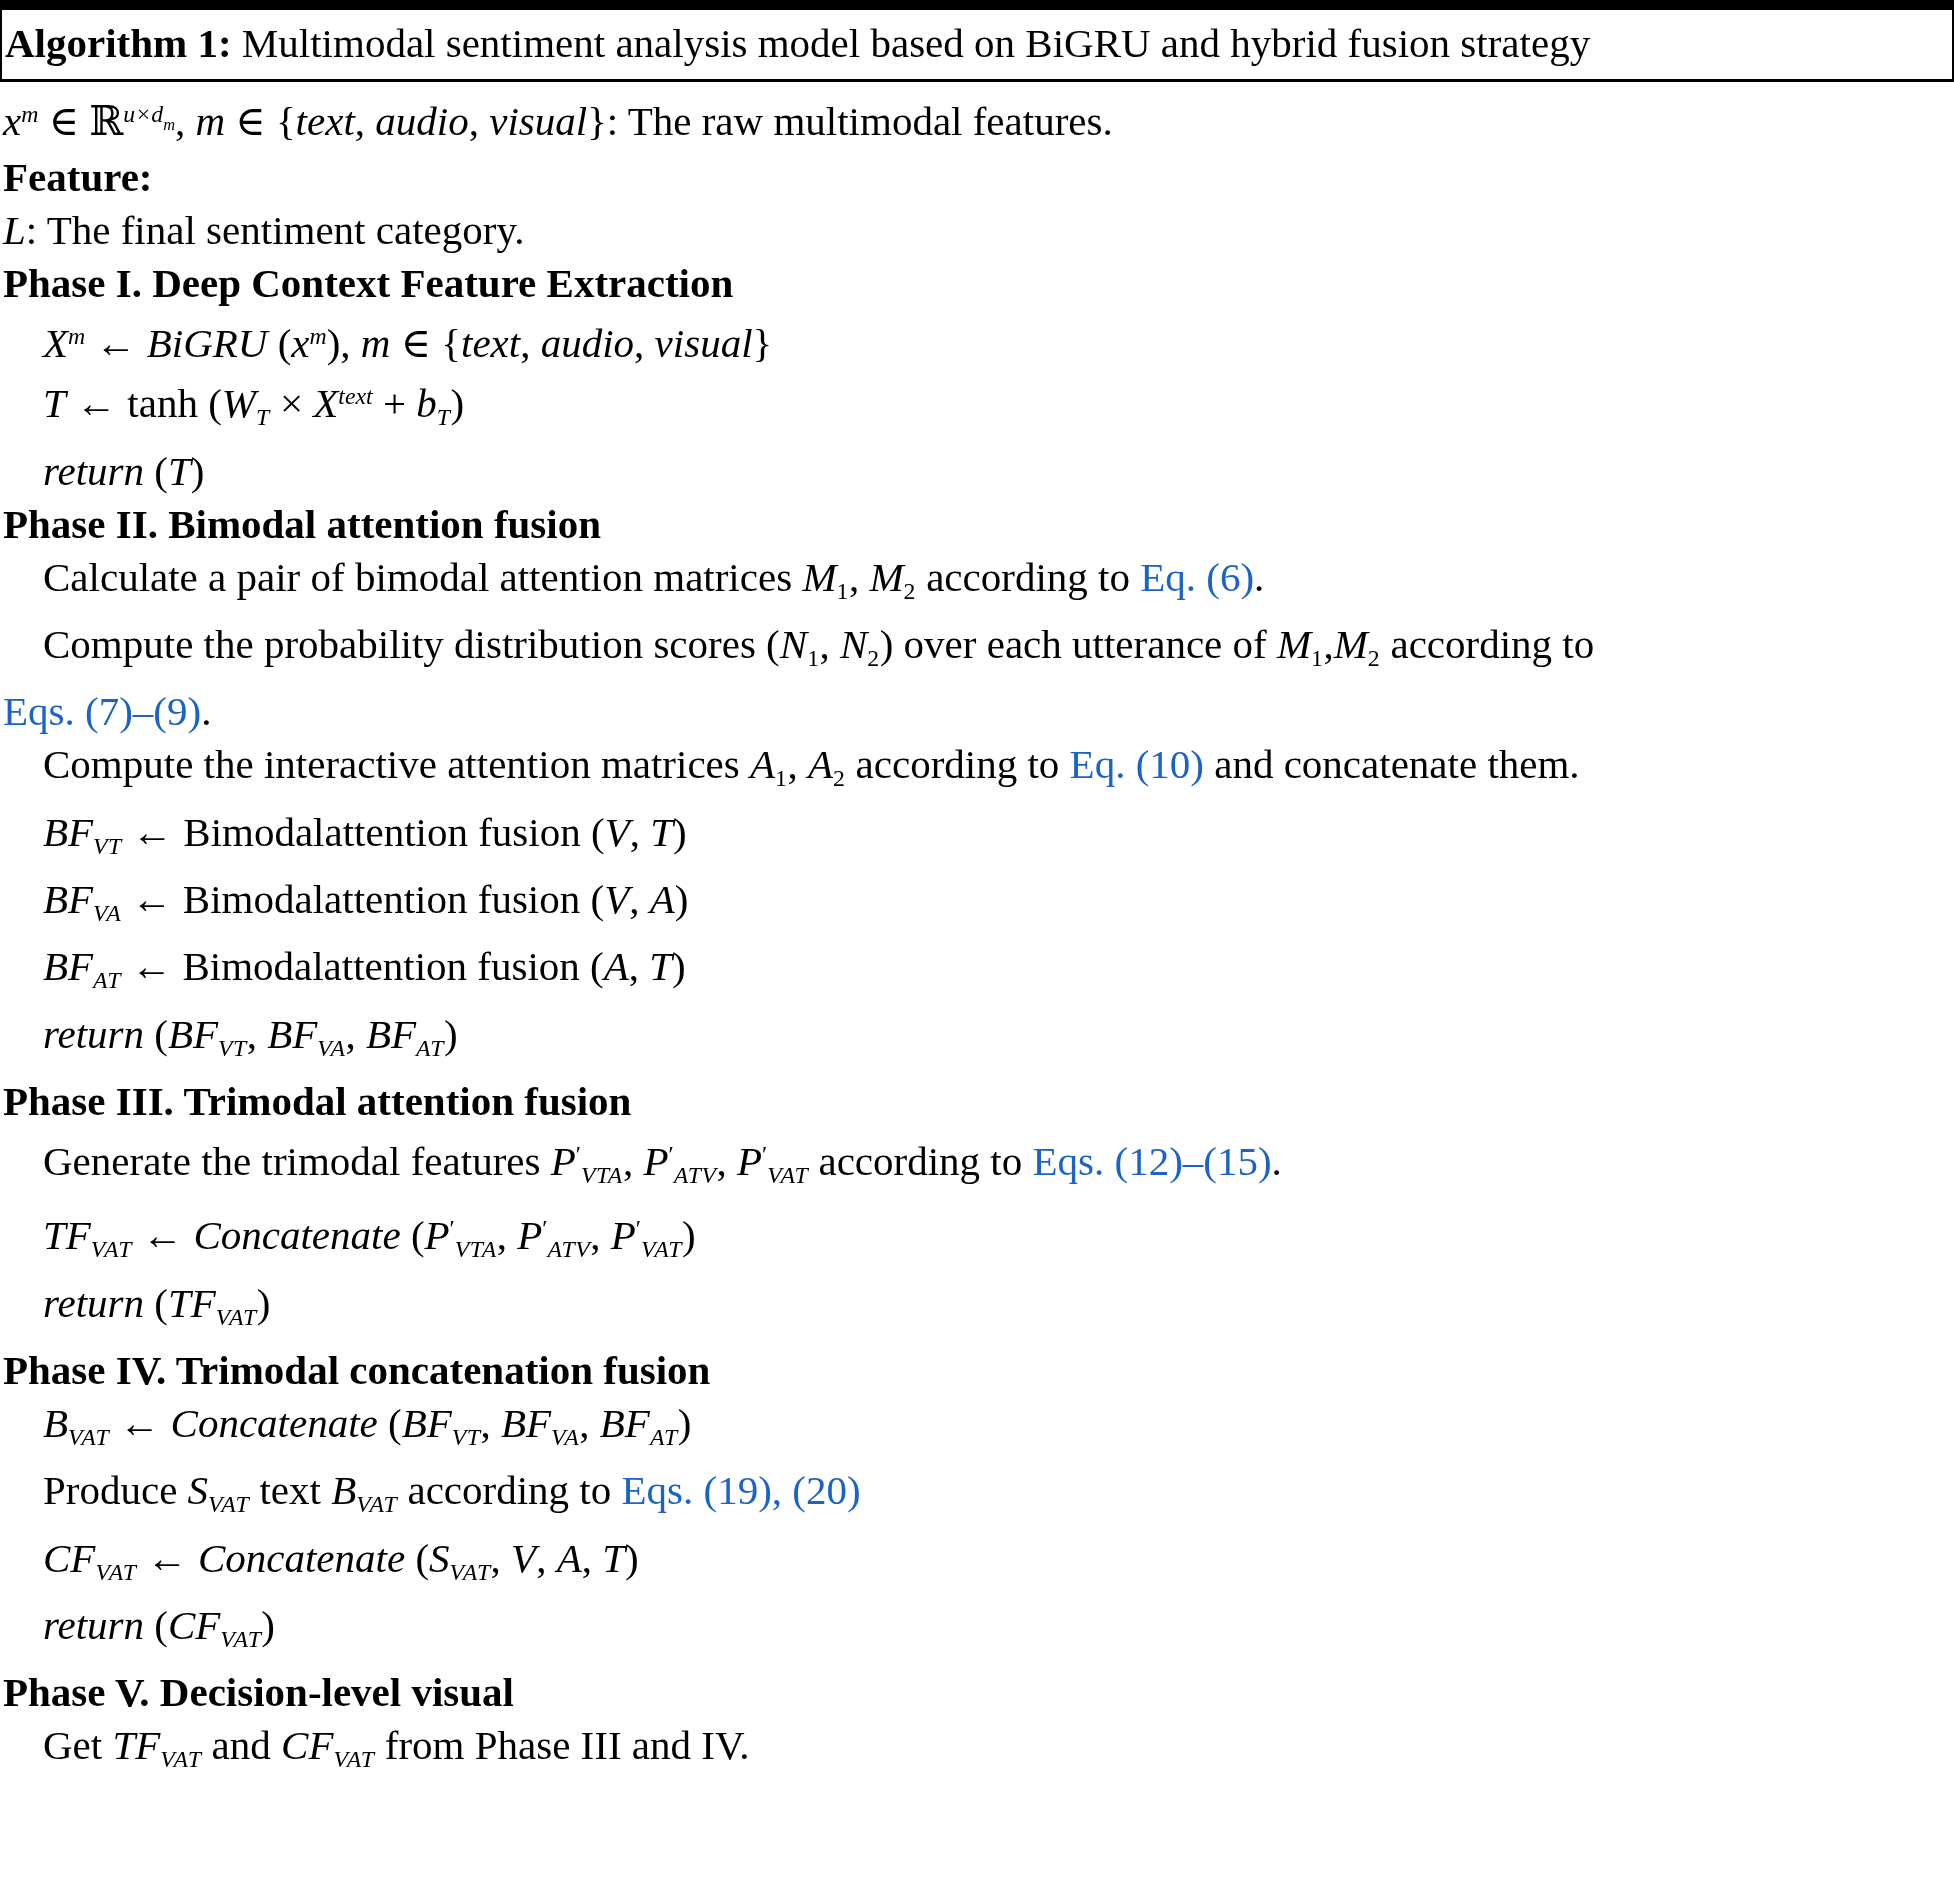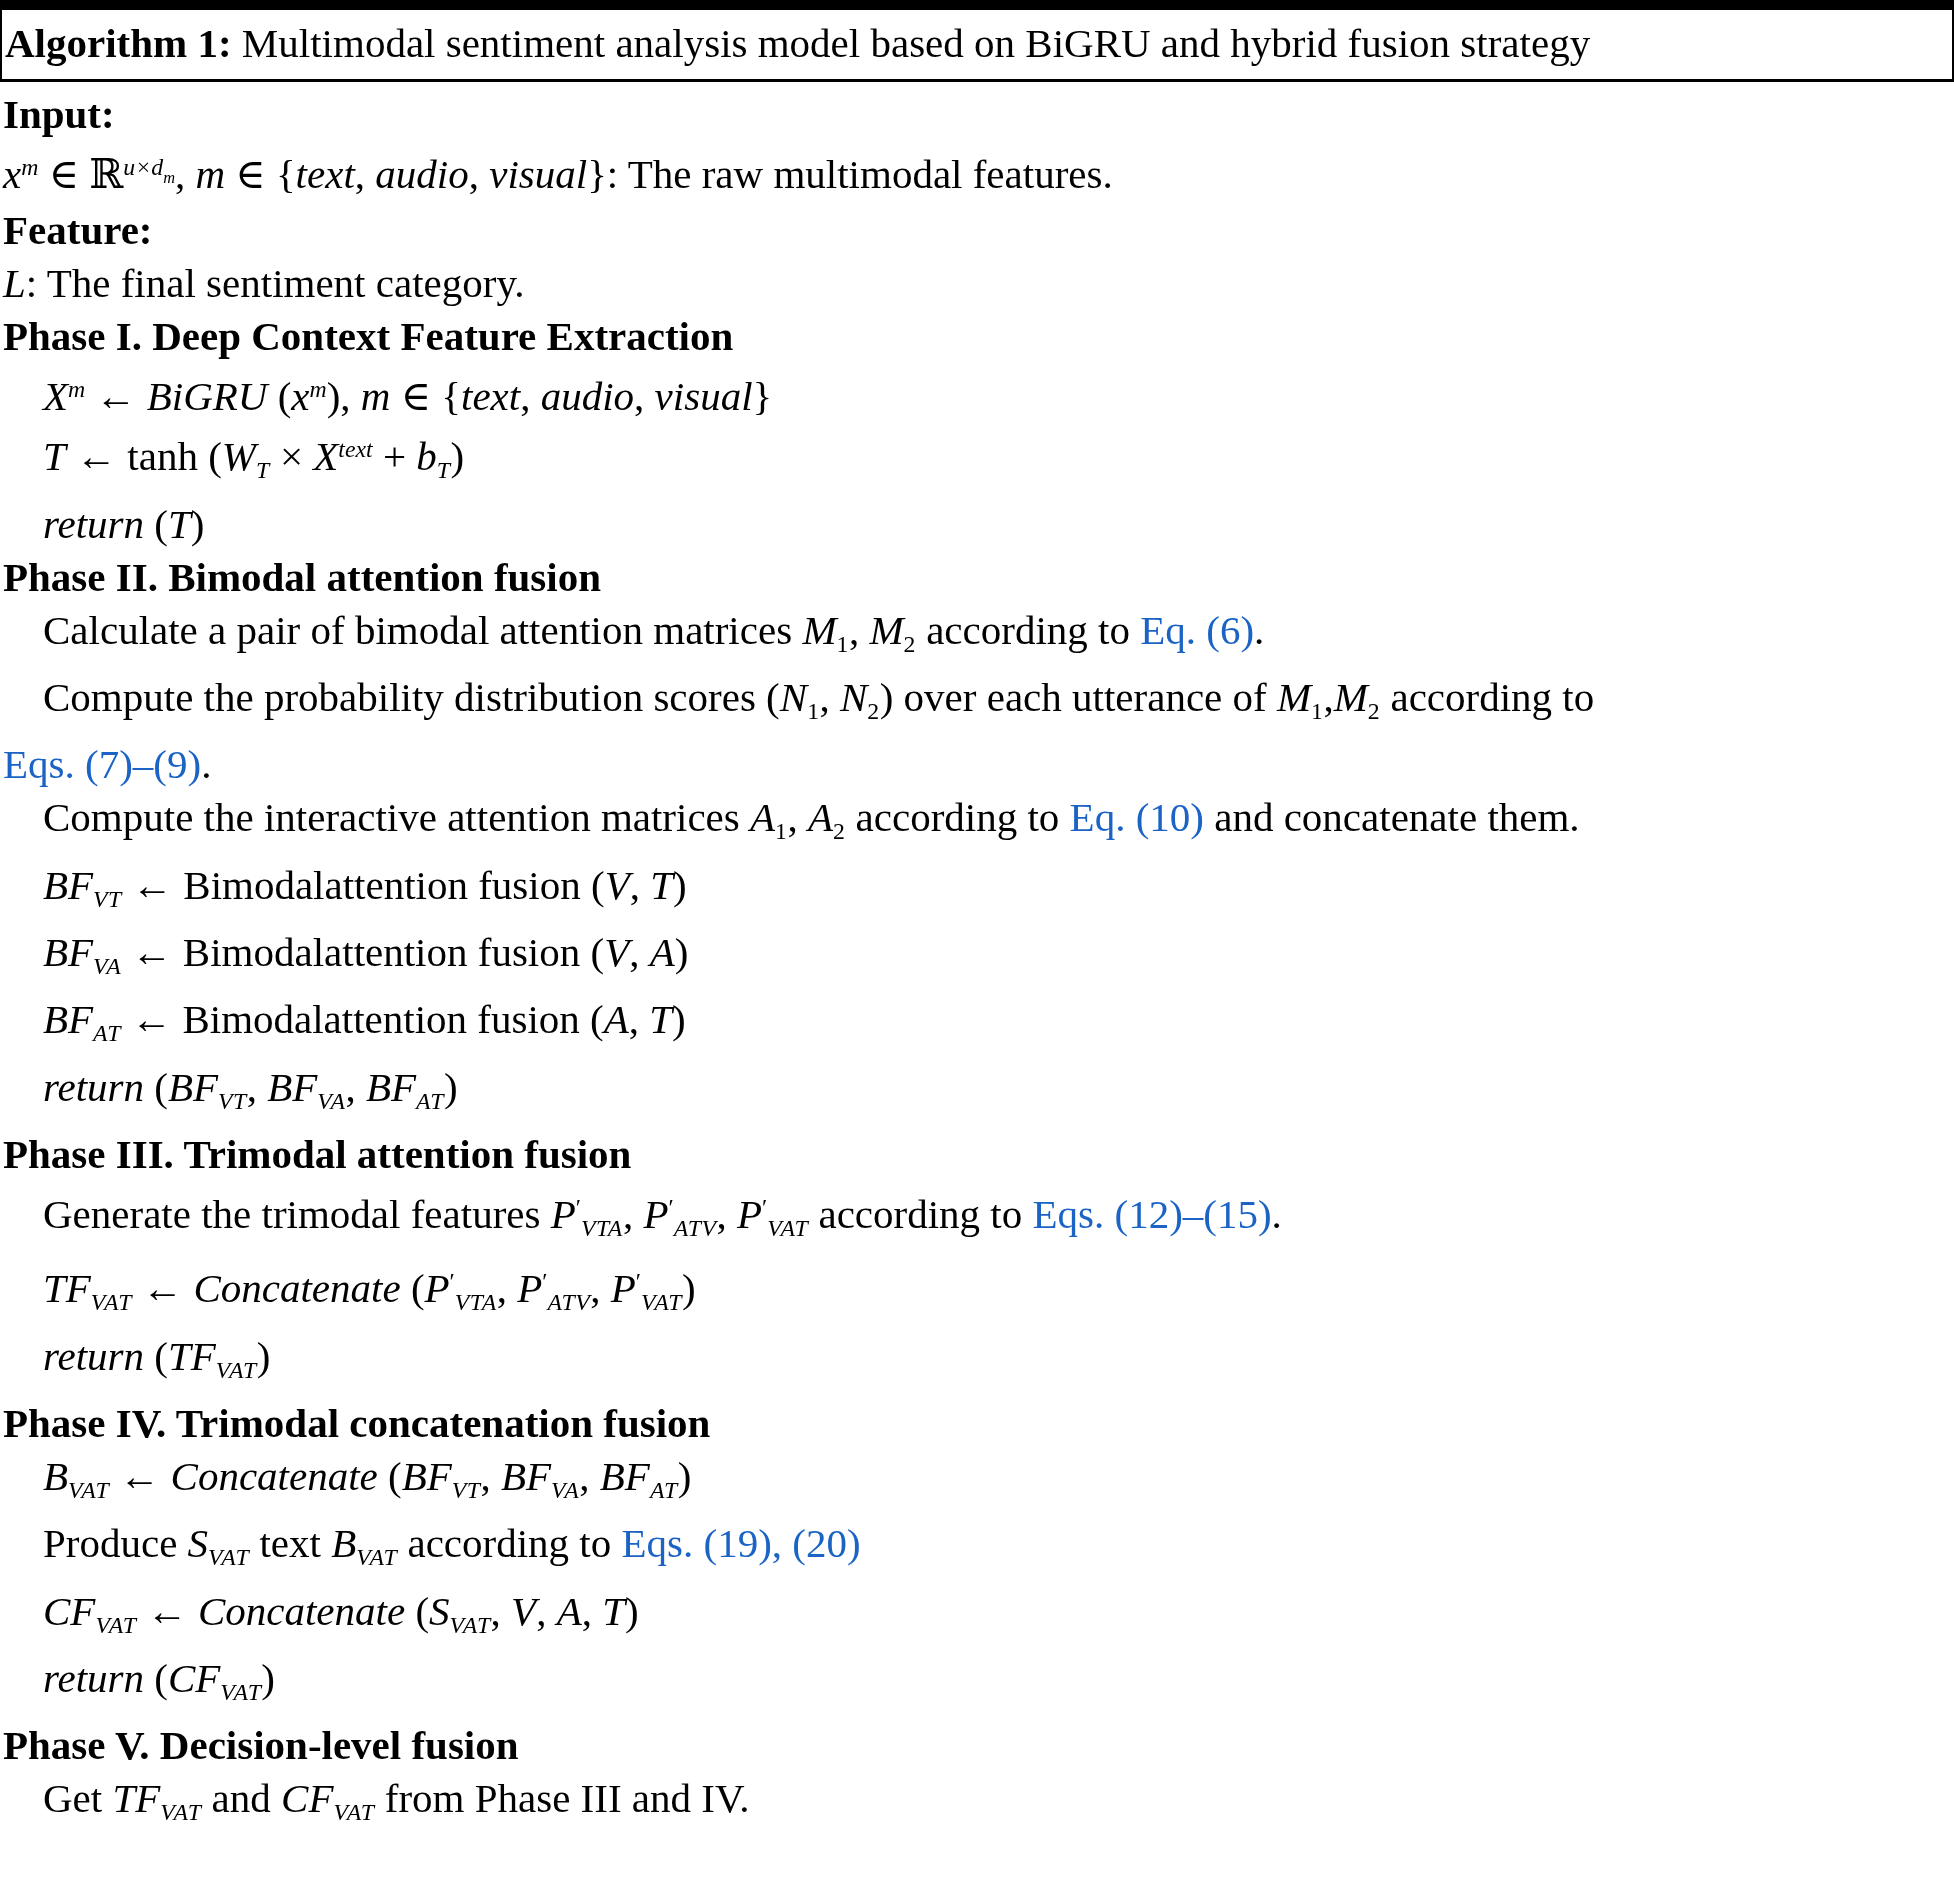--- a/index.html
+++ b/index.html
@@ -30,21 +30,20 @@
   .seg-link{color:var(--link,#1b63c5);margin-top:40px;}
 </style>
 </head>
 <body>
 
 <div class="algo">
   <div class="title-row">
     <span class="seg-b">Algorithm 1:</span><span> Multimodal sentiment analysis model based on BiGRU and hybrid fusion strategy</span>
   </div>
   <div class="algo-body" id="algo-body">
-      <div class="line"><span class="seg-b">Input:</span></div>
       <div class="line"><span class="seg-it">x</span><span class="seg-sup seg-it">m</span><span> ∈ </span><span>ℝ</span><span class="seg-sup seg-it">u×d</span><span class="seg-ssub seg-it">m</span><span>, </span><span class="seg-it">m</span><span> ∈ {</span><span class="seg-it">text</span><span>, </span><span class="seg-it">audio</span><span>, </span><span class="seg-it">visual</span><span>}: The raw multimodal features.</span></div>
       <div class="line"><span class="seg-b">Feature:</span></div>
       <div class="line"><span class="seg-it">L</span><span>: The final sentiment category.</span></div>
       <div class="line"><span class="seg-b">Phase I. Deep Context Feature Extraction</span></div>
       <div class="line indent"><span class="seg-it">X</span><span class="seg-sup seg-it">m</span><span> ← </span><span class="seg-it">BiGRU</span><span> (</span><span class="seg-it">x</span><span class="seg-sup seg-it">m</span><span>), </span><span class="seg-it">m</span><span> ∈ {</span><span class="seg-it">text</span><span>, </span><span class="seg-it">audio</span><span>, </span><span class="seg-it">visual</span><span>}</span></div>
       <div class="line indent"><span class="seg-it">T</span><span> ← tanh (</span><span class="seg-it">W</span><span class="seg-sub seg-it">T</span><span> × </span><span class="seg-it">X</span><span class="seg-sup seg-it">text</span><span> + </span><span class="seg-it">b</span><span class="seg-sub seg-it">T</span><span>)</span></div>
       <div class="line indent"><span class="seg-it">return</span><span> (</span><span class="seg-it">T</span><span>)</span></div>
       <div class="line"><span class="seg-b">Phase II. Bimodal attention fusion</span></div>
       <div class="line indent"><span>Calculate a pair of bimodal attention matrices </span><span class="seg-it">M</span><span class="seg-sub">1</span><span>, </span><span class="seg-it">M</span><span class="seg-sub">2</span><span> according to </span><span class="seg-link">Eq. (6)</span><span>.</span></div>
       <div class="line indent"><span>Compute the probability distribution scores (</span><span class="seg-it">N</span><span class="seg-sub">1</span><span>, </span><span class="seg-it">N</span><span class="seg-sub">2</span><span>) over each utterance of </span><span class="seg-it">M</span><span class="seg-sub">1</span><span>,</span><span class="seg-it">M</span><span class="seg-sub">2</span><span> according to</span></div>
@@ -56,17 +55,17 @@
       <div class="line indent"><span class="seg-it">return</span><span> (</span><span class="seg-it">BF</span><span class="seg-sub seg-it">VT</span><span>, </span><span class="seg-it">BF</span><span class="seg-sub seg-it">VA</span><span>, </span><span class="seg-it">BF</span><span class="seg-sub seg-it">AT</span><span>)</span></div>
       <div class="line"><span class="seg-b">Phase III. Trimodal attention fusion</span></div>
       <div class="line indent"><span>Generate the trimodal features </span><span class="seg-it">P</span><span class="seg-sup">′</span><span class="seg-sub seg-it">VTA</span><span>, </span><span class="seg-it">P</span><span class="seg-sup">′</span><span class="seg-sub seg-it">ATV</span><span>, </span><span class="seg-it">P</span><span class="seg-sup">′</span><span class="seg-sub seg-it">VAT</span><span> according to </span><span class="seg-link">Eqs. (12)–(15)</span><span>.</span></div>
       <div class="line indent"><span class="seg-it">TF</span><span class="seg-sub seg-it">VAT</span><span> ← </span><span class="seg-it">Concatenate</span><span> (</span><span class="seg-it">P</span><span class="seg-sup">′</span><span class="seg-sub seg-it">VTA</span><span>, </span><span class="seg-it">P</span><span class="seg-sup">′</span><span class="seg-sub seg-it">ATV</span><span>, </span><span class="seg-it">P</span><span class="seg-sup">′</span><span class="seg-sub seg-it">VAT</span><span>)</span></div>
       <div class="line indent"><span class="seg-it">return</span><span> (</span><span class="seg-it">TF</span><span class="seg-sub seg-it">VAT</span><span>)</span></div>
       <div class="line"><span class="seg-b">Phase IV. Trimodal concatenation fusion</span></div>
       <div class="line indent"><span class="seg-it">B</span><span class="seg-sub seg-it">VAT</span><span> ← </span><span class="seg-it">Concatenate</span><span> (</span><span class="seg-it">BF</span><span class="seg-sub seg-it">VT</span><span>, </span><span class="seg-it">BF</span><span class="seg-sub seg-it">VA</span><span>, </span><span class="seg-it">BF</span><span class="seg-sub seg-it">AT</span><span>)</span></div>
       <div class="line indent"><span>Produce </span><span class="seg-it">S</span><span class="seg-sub seg-it">VAT</span><span> text </span><span class="seg-it">B</span><span class="seg-sub seg-it">VAT</span><span> according to </span><span class="seg-link">Eqs. (19), (20)</span></div>
       <div class="line indent"><span class="seg-it">CF</span><span class="seg-sub seg-it">VAT</span><span> ← </span><span class="seg-it">Concatenate</span><span> (</span><span class="seg-it">S</span><span class="seg-sub seg-it">VAT</span><span>, </span><span class="seg-it">V</span><span>, </span><span class="seg-it">A</span><span>, </span><span class="seg-it">T</span><span>)</span></div>
       <div class="line indent"><span class="seg-it">return</span><span> (</span><span class="seg-it">CF</span><span class="seg-sub seg-it">VAT</span><span>)</span></div>
-      <div class="line"><span class="seg-b">Phase V. Decision-level fusion</span></div>
+      <div class="line"><span class="seg-b">Phase V. Decision-level visual</span></div>
       <div class="line indent"><span>Get </span><span class="seg-it">TF</span><span class="seg-sub seg-it">VAT</span><span> and </span><span class="seg-it">CF</span><span class="seg-sub seg-it">VAT</span><span> from Phase III and IV.</span></div>
     </div>
 
 </div>
 
 </body></html>

